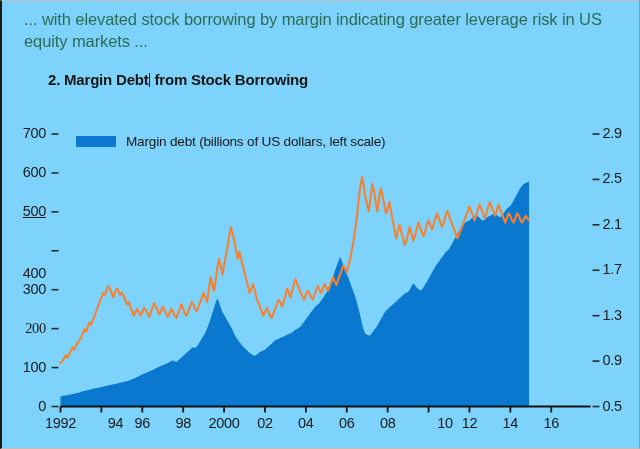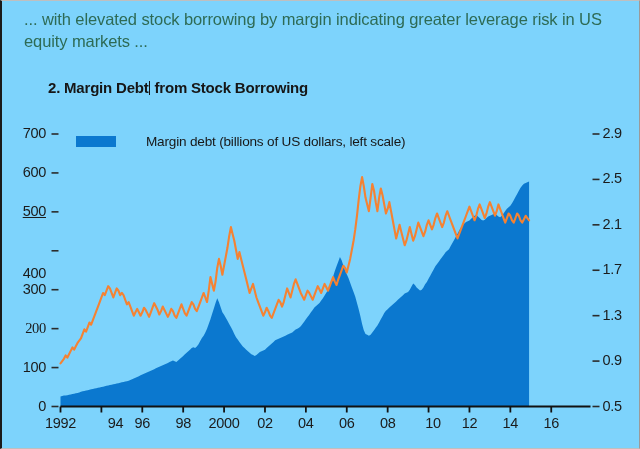--- a/index.html
+++ b/index.html
@@ -38,21 +38,20 @@
   }
   #panel-title {
     position: absolute;
     left: 46px;
     top: 70px;
     color: #161616;
     font-size: 15px;
     font-weight: bold;
     letter-spacing: -0.2px;
     white-space: nowrap;
-    margin-top: 8px;
   }
   #caret {
     display: inline-block;
     width: 1px;
     height: 14px;
     background: #161616;
     vertical-align: -2px;
     margin: 0 0.5px;
   }
 
@@ -95,21 +94,20 @@
     left: 74px;
     top: 132px;
     font-size: 13.6px;
     color: #181818;
     letter-spacing: -0.2px;
   }
   .leg-row {
     display: flex;
     align-items: flex-start;
     margin-bottom: 3px;
-    gap: 20px;
   }
   .leg-swatch-box {
     width: 40px;
     min-width: 40px;
     height: 11px;
     margin-top: 3px;
     margin-right: 10px;
   }
   .leg-swatch-line {
     width: 40px;
@@ -187,21 +185,21 @@
       <div class="ax-label ax-right" style="left: 600.5px; top: 124px;">2.9</div>
       <div class="ax-label ax-x" style="width: 46px; left: 35.5px; top: 413.5px;">1992</div>
       <div class="ax-label ax-x" style="width: 44px; left: 77.3951px; top: 413.5px; text-align: right;">94</div>
       <div class="ax-label ax-x" style="width: 44px; left: 118.29px; top: 413.5px;">96</div>
       <div class="ax-label ax-x" style="width: 44px; left: 159.185px; top: 413.5px;">98</div>
       <div class="ax-label ax-x" style="width: 46px; left: 199.08px; top: 413.5px;">2000</div>
       <div class="ax-label ax-x" style="width: 44px; left: 240.975px; top: 413.5px;">02</div>
       <div class="ax-label ax-x" style="width: 44px; left: 281.87px; top: 413.5px;">04</div>
       <div class="ax-label ax-x" style="width: 44px; left: 322.765px; top: 413.5px;">06</div>
       <div class="ax-label ax-x" style="width: 44px; left: 363.66px; top: 413.5px;">08</div>
-      <div class="ax-label ax-x" style="width: 44px; left: 409px; top: 413.5px;">10</div>
+      <div class="ax-label ax-x" style="width: 44px; left: 421px; top: 413.5px;">10</div>
       <div class="ax-label ax-x" style="width: 44px; left: 445.451px; top: 413.5px;">12</div>
       <div class="ax-label ax-x" style="width: 44px; left: 486.346px; top: 413.5px;">14</div>
       <div class="ax-label ax-x" style="width: 44px; left: 527.241px; top: 413.5px;">16</div>
     </div>
 
   <div id="legend">
       <div class="leg-row">
         <div class="leg-swatch-box" style="background: rgb(11, 120, 207);"></div>
         <div class="leg-text">Margin debt (billions of US dollars, left scale)</div>
       </div>

